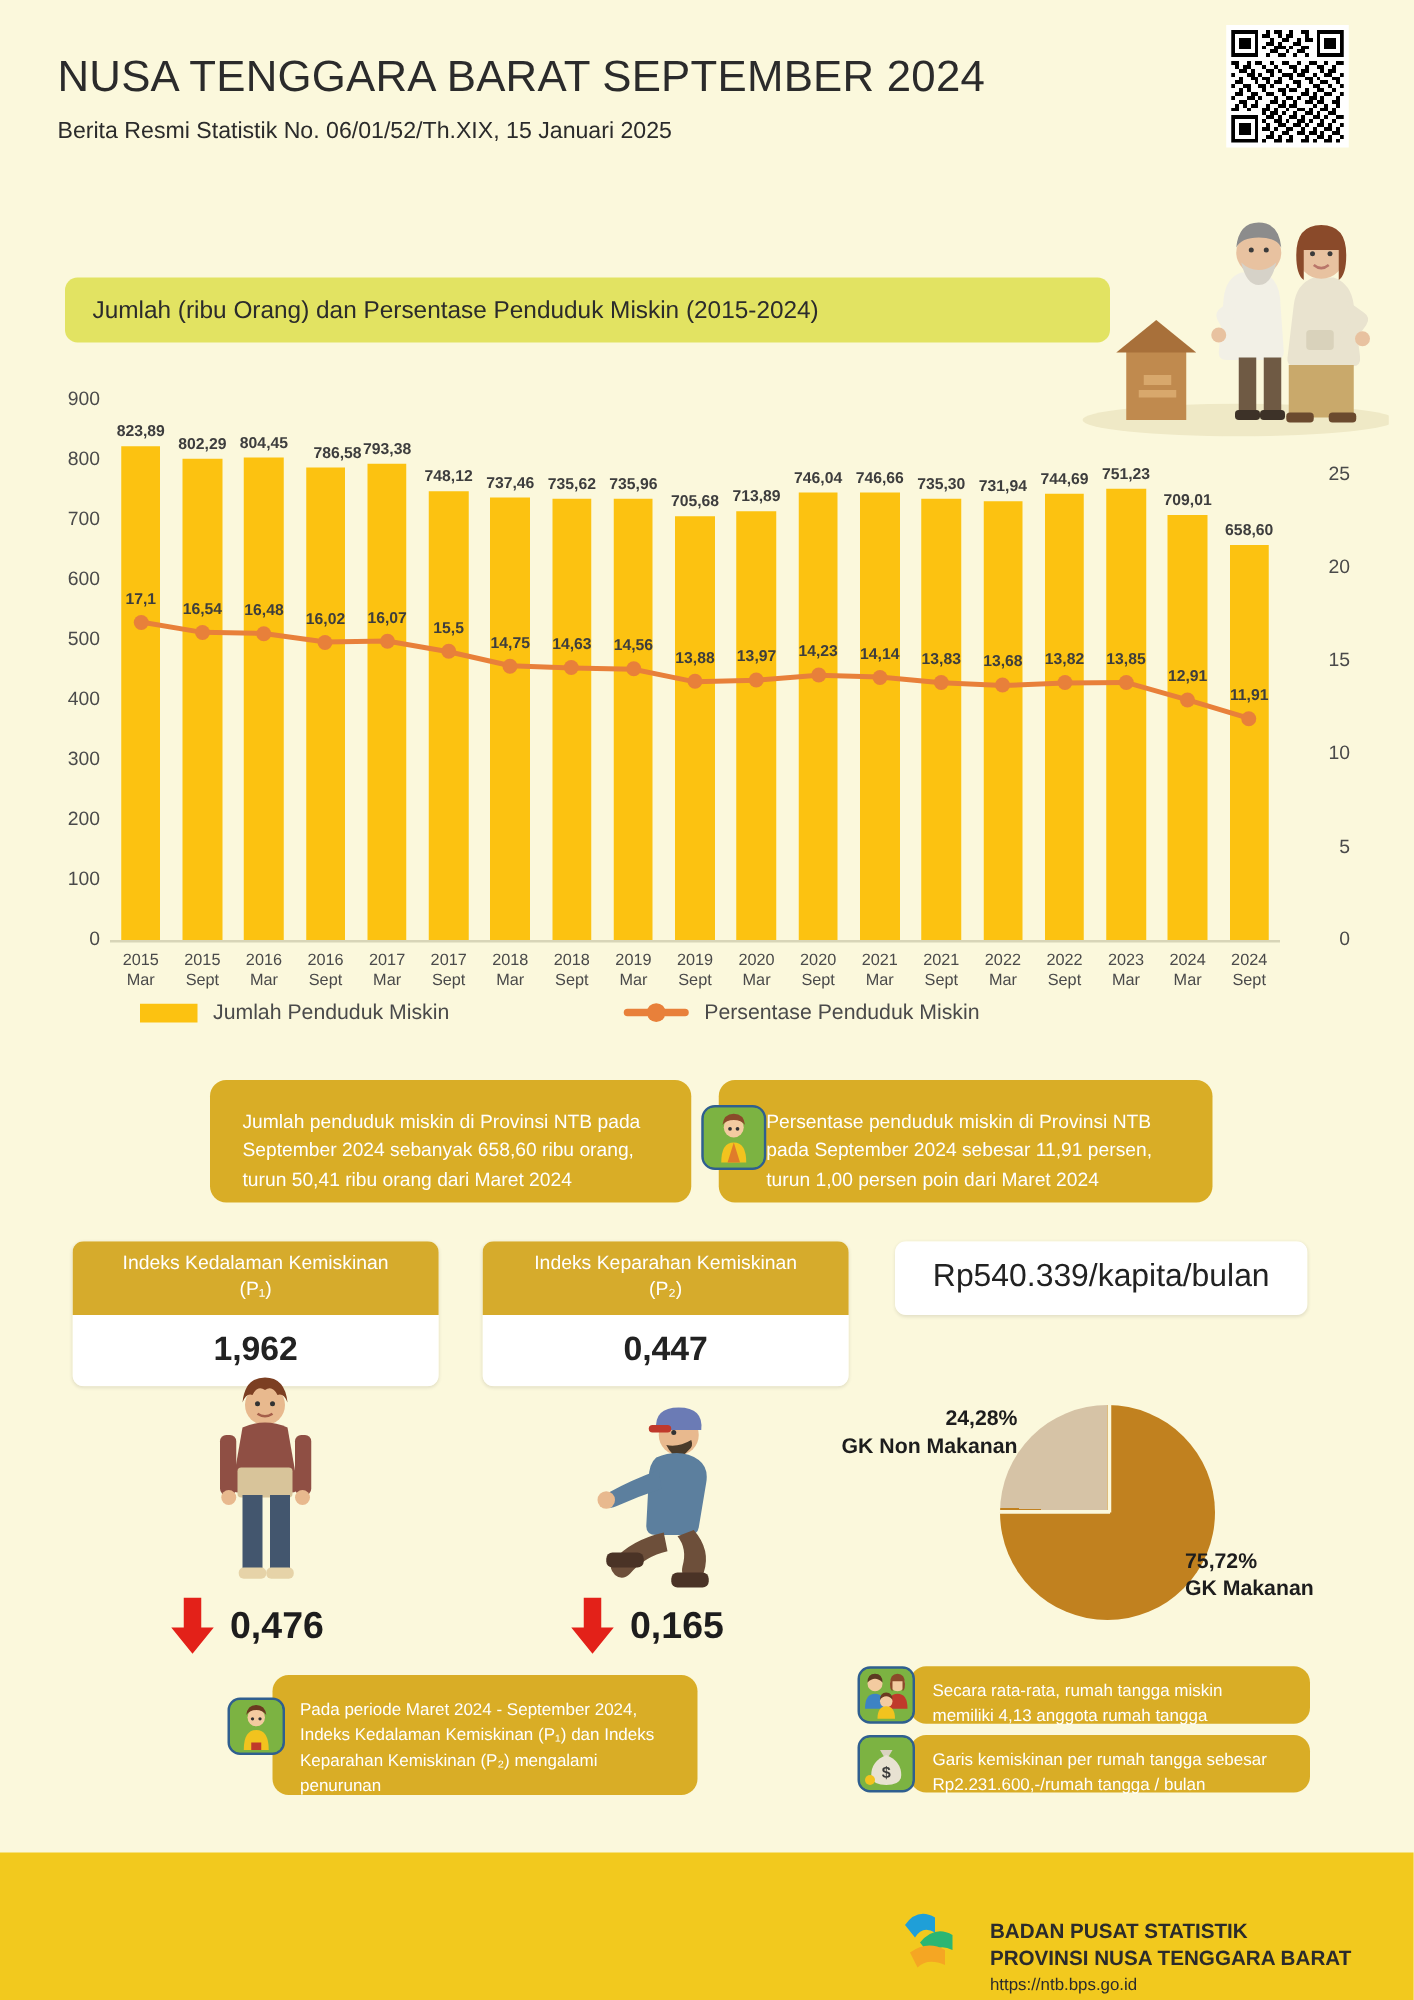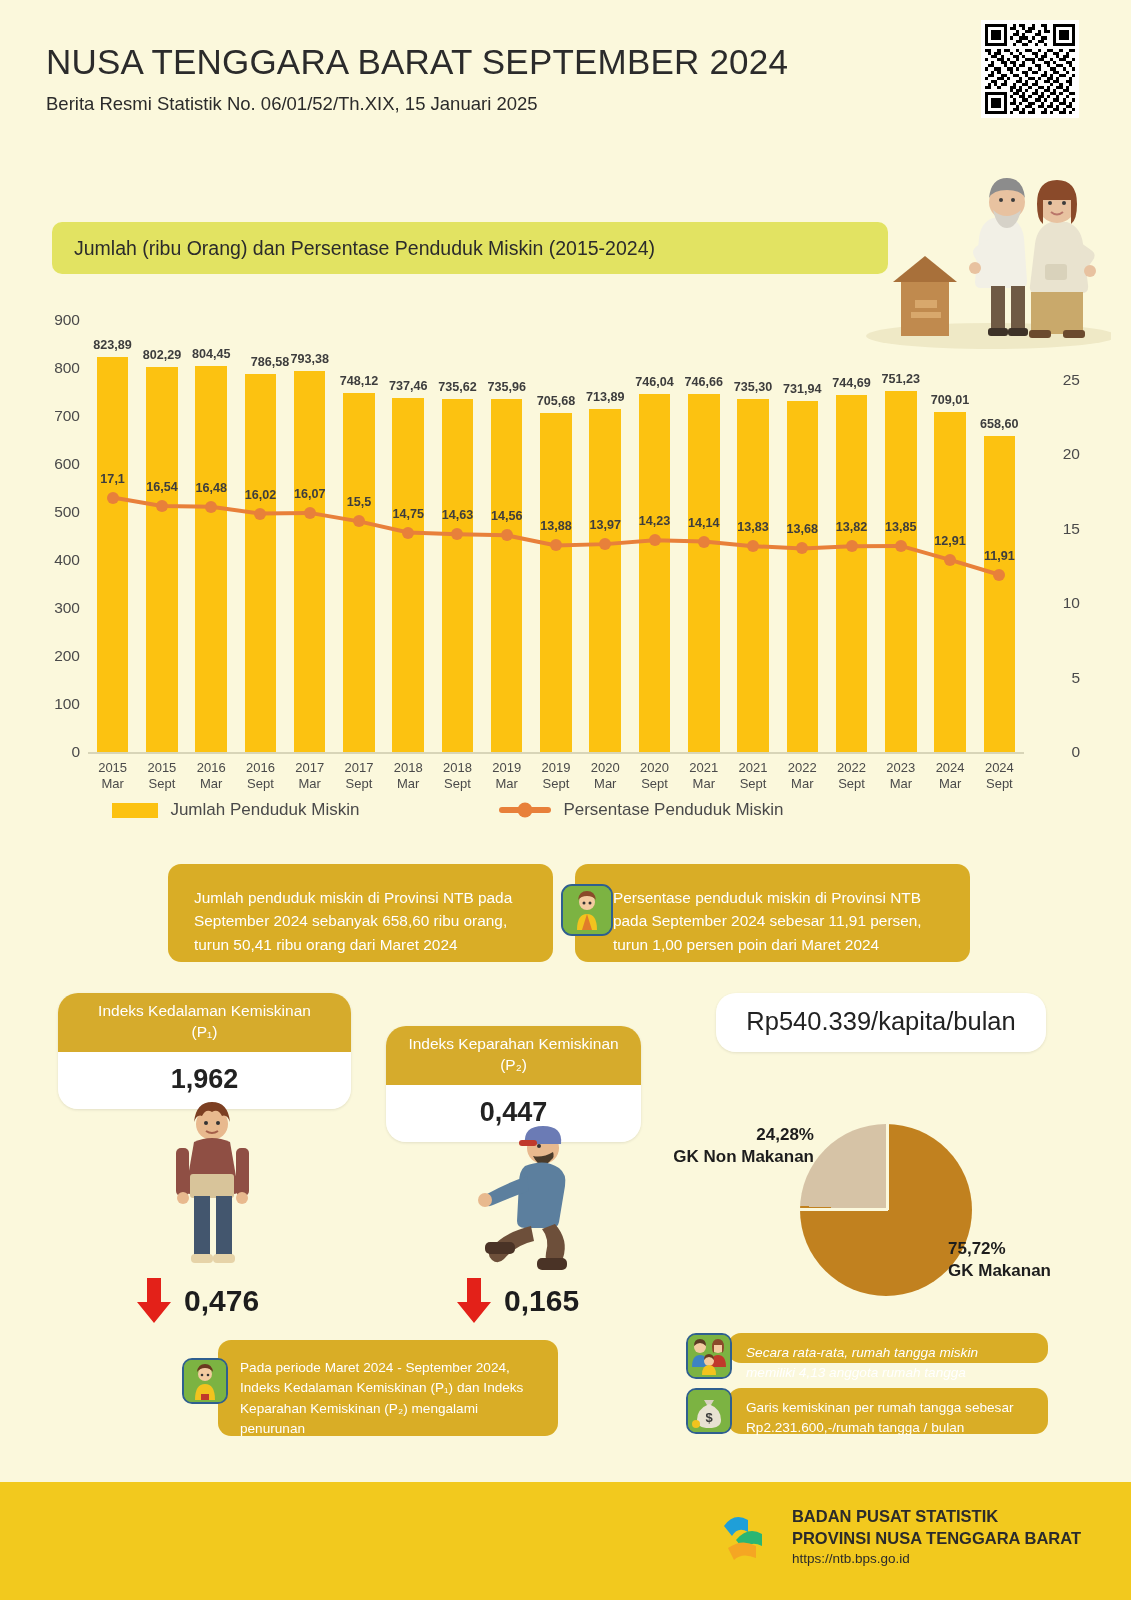--- a/index.html
+++ b/index.html
@@ -51,25 +51,25 @@
   .lg-line::after { content: ""; position: absolute; left: 50%; top: 50%; width: 15px; height: 15px; border-radius: 50%; background: #e8803a; transform: translate(-50%,-50%); }
 
   
   .callout { position: absolute; background: #d9ad26; border-radius: 13px; color: #fff; font-size: 15.4px; line-height: 1.52; padding: 22px 26px; }
   .callout.left  { left: 168px; top: 864px; width: 385px; height: 98px; }
   .callout.right { left: 575px; top: 864px; width: 395px; height: 98px; padding-left: 38px; }
   .callout-icon { position: absolute; width: 52px; height: 52px; border-radius: 11px; background: #7cb342; border: 2px solid #2f5f8f; overflow: hidden; }
   .ci-2 { left: 561px; top: 884px; z-index: 3; }
 
   
-  .card { position: absolute; border-radius: 20px; overflow: hidden; box-shadow: 0 1px 3px rgba(0,0,0,.10); }
+  .card { position: absolute; border-radius: 9px; overflow: hidden; box-shadow: 0 1px 3px rgba(0,0,0,.10); }
   .card-head { background: #d6ab2c; color: #fff; text-align: center; padding: 8px 4px 9px; font-size: 15.5px; line-height: 1.35; }
   .card-body { background: #fff; text-align: center; font-size: 27px; font-weight: bold; color: #222; padding: 12px 4px 14px; }
   .card.c1 { left: 58px; top: 993px; width: 293px; }
-  .card.c2 { left: 386px; top: 993px; width: 255px; margin-top: 33px; }
+  .card.c2 { left: 386px; top: 993px; width: 293px; }
   .card.c3 { left: 716px; top: 993px; width: 330px; }
   .card.c3 .card-head { font-size: 22px; padding: 13px 4px 14px; }
   .card.c3 .card-body { font-size: 25.5px; font-weight: normal; padding: 14px 4px 16px; }
 
   
   .figure-a { position: absolute; left: 150px; top: 1098px; width: 125px; height: 190px; }
   .figure-b { position: absolute; left: 455px; top: 1110px; width: 150px; height: 178px; }
 
   .delta { position: absolute; display: flex; align-items: center; gap: 12px; }
   .delta .arrow { width: 36px; height: 46px; }
@@ -85,33 +85,33 @@
     box-shadow: 0 0 0 3px #fbf8dc;
   }
   .pie-split { position: absolute; background: #fbf8dc; }
   .pie-lab { position: absolute; font-size: 17px; font-weight: bold; color: #1d1d1d; line-height: 1.3; }
   .pie-lab.non { left: 648px; top: 1124px; text-align: right; width: 166px; }
   .pie-lab.mak { left: 948px; top: 1238px; text-align: left; width: 170px; }
 
   
   .note { position: absolute; background: #d9ad26; border-radius: 13px; color: #fff; font-size: 13.6px; line-height: 1.5; padding: 18px 22px; }
   .note.n1 { left: 218px; top: 1340px; width: 340px; height: 96px; }
-  .note.n2 { left: 728px; top: 1333px; width: 320px; height: 30px; padding: 10px 18px; font-style: italic; }
+  .note.n2 { left: 728px; top: 1333px; width: 320px; height: 46px; padding: 10px 18px; }
   .note.n3 { left: 728px; top: 1388px; width: 320px; height: 46px; padding: 10px 18px; }
   .note-icon { position: absolute; width: 46px; height: 46px; border-radius: 10px; background: #7cb342; border: 2px solid #2f5f8f; overflow: hidden; z-index: 4; }
   .ni-1 { left: 182px; top: 1358px; }
   .ni-2 { left: 686px; top: 1333px; }
   .ni-3 { left: 686px; top: 1388px; }
 
   
   .footer { position: absolute; left: 0; bottom: 0; width: 1131px; height: 118px; background: #f2c91e; }
   .footer-inner { position: absolute; right: 50px; top: 24px; display: flex; align-items: center; gap: 16px; }
   .bps-logo { width: 62px; height: 62px; }
   .bps-txt { color: #2b2b2b; line-height: 1.33; }
-  .bps-txt .l1 { font-size: 16.5px; font-weight: bold; }
+  .bps-txt .l1 { font-size: 16.5px; font-weight: bold; margin-top: 29px; }
   .bps-txt .l2 { font-size: 16.5px; font-weight: bold; }
   .bps-txt .l3 { font-size: 13.5px; }
 </style>
 </head>
 <body>
 
 <div class="header">
   <div class="title-line">NUSA TENGGARA BARAT SEPTEMBER 2024</div>
   <div class="subtitle">Berita Resmi Statistik No. 06/01/52/Th.XIX, 15 Januari 2025</div>
 </div>

